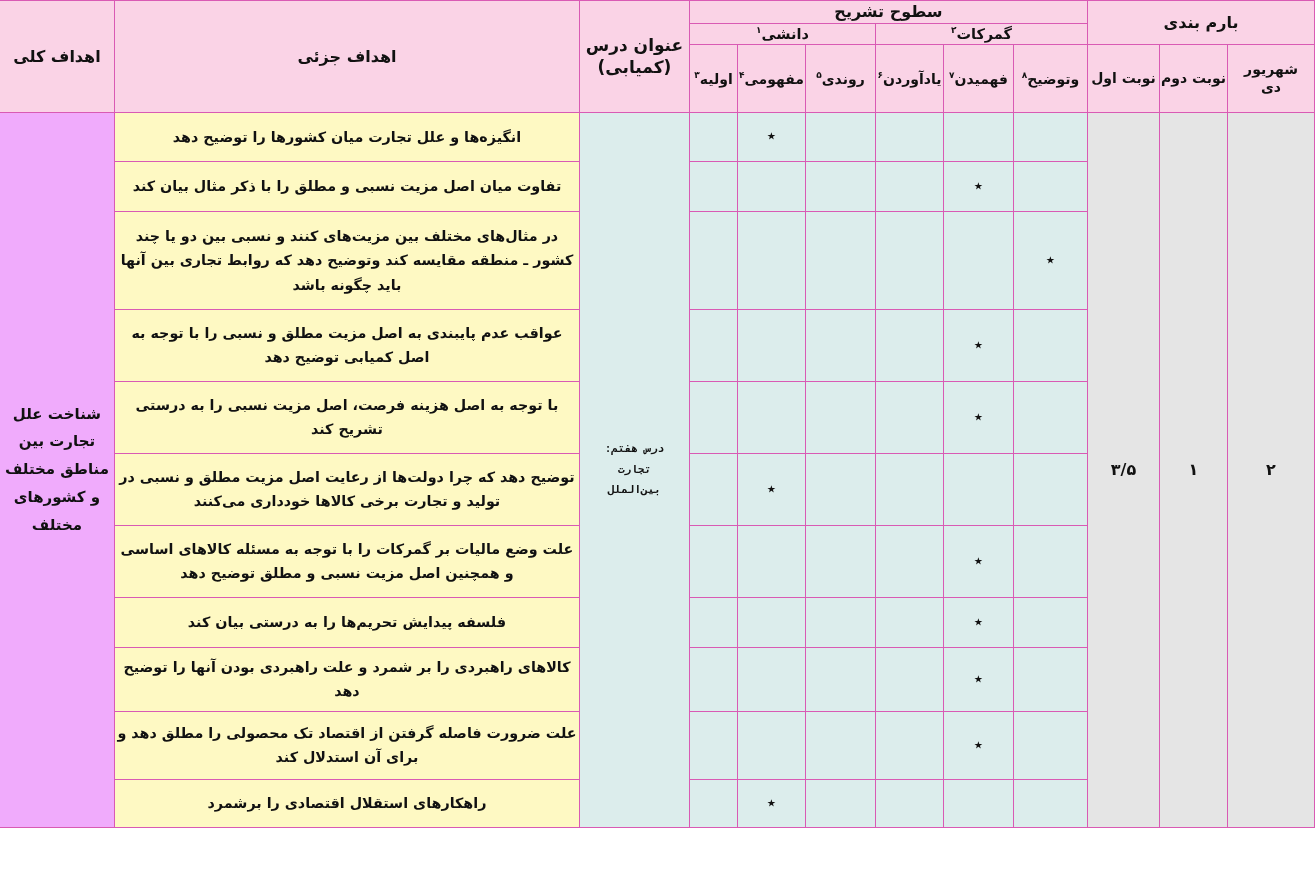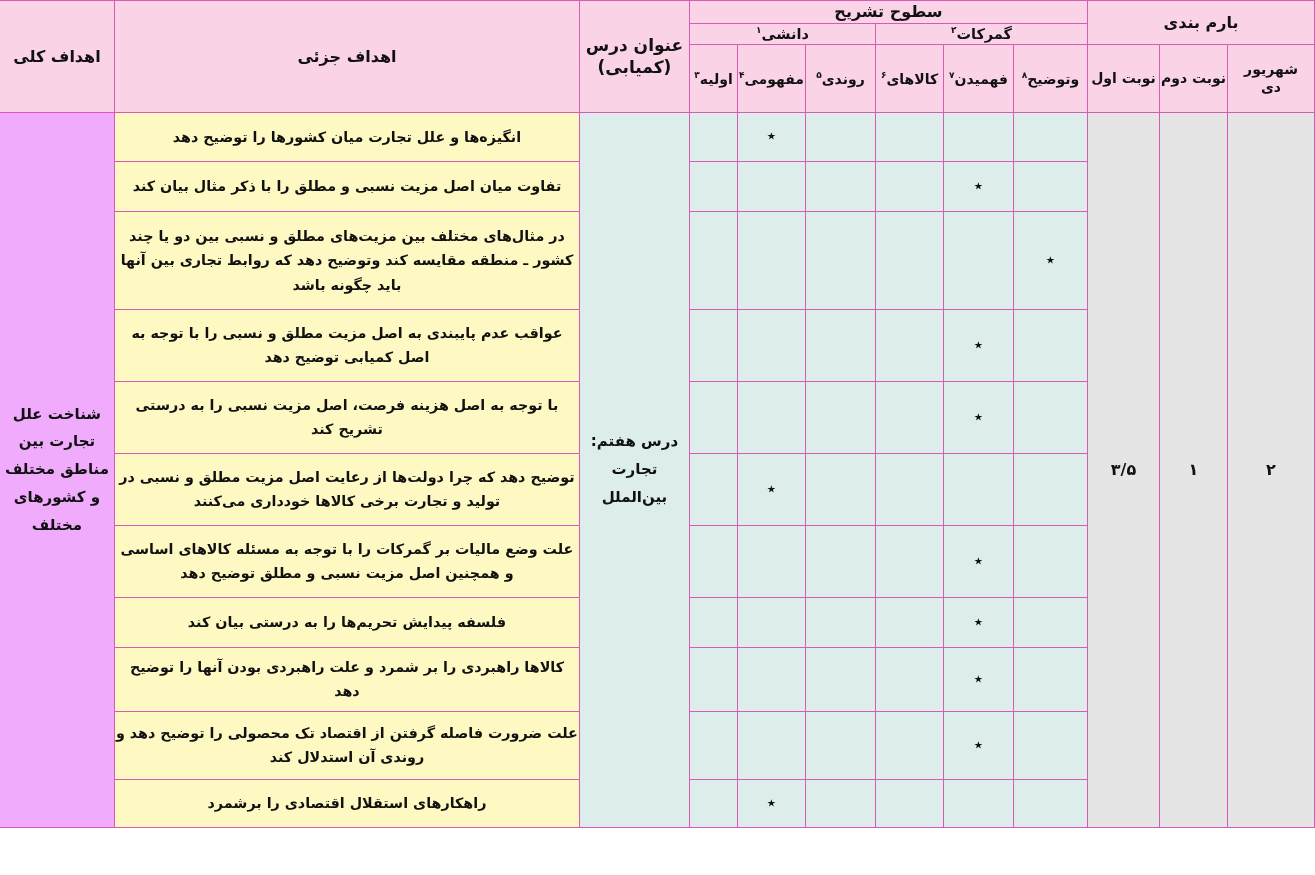--- a/index.html
+++ b/index.html
@@ -54,24 +54,25 @@
   }
   .goal{
     background:#f0abfc;
     font-size:15px;
     line-height:1.85;
     padding:4px 6px;
     font-weight:bold;
   }
   .lesson{
     background:#dcedec;
-    font-size:15px;
+    font-size:11px;
     line-height:1.85;
     padding:4px 4px;
     font-weight:bold;
+    font-family:Liberation Mono, monospace;
   }
   .score{
     background:#e5e5e5;
     font-size:16px;
     font-weight:bold;
   }
   .star{
     background:#dcedec;
     font-size:17px;
     color:#1b2a33;
@@ -133,21 +134,21 @@
         <th class="hd hd-lvl">
           <span>نوبت اول</span>
         </th>
         <th class="hd hd-lvl">
           <span>وتوضیح</span><sup>۸</sup>
         </th>
         <th class="hd hd-lvl">
           <span>فهمیدن</span><sup>۷</sup>
         </th>
         <th class="hd hd-lvl">
-          <span>کالاهای</span><sup>۶</sup>
+          <span>یادآوردن</span><sup>۶</sup>
         </th>
         <th class="hd hd-lvl">
           <span>روندی</span><sup>۵</sup>
         </th>
         <th class="hd hd-lvl">
           <span>مفهومی</span><sup>۴</sup>
         </th>
         <th class="hd hd-lvl">
           <span>اولیه</span><sup>۳</sup>
         </th>
@@ -221,21 +222,21 @@
           </td>
         <td class="star">
             <span class="mark-empty">٭</span>
           </td>
         <td class="star">
             <span class="mark-empty">٭</span>
           </td>
         <td class="star">
             <span class="mark-empty">٭</span>
           </td>
-        <td class="obj">در مثال‌های مختلف بین مزیت‌های مطلق و نسبی بین دو یا چند کشور ـ منطقه مقایسه کند وتوضیح دهد که روابط تجاری بین آنها باید چگونه باشد</td>
+        <td class="obj">در مثال‌های مختلف بین مزیت‌های کنند و نسبی بین دو یا چند کشور ـ منطقه مقایسه کند وتوضیح دهد که روابط تجاری بین آنها باید چگونه باشد</td>
       </tr>
 
       <tr style="height:72px">
         <td class="star">
             <span class="mark-empty">٭</span>
           </td>
         <td class="star">
             <span>٭</span>
           </td>
         <td class="star">
@@ -353,21 +354,21 @@
           </td>
         <td class="star">
             <span class="mark-empty">٭</span>
           </td>
         <td class="star">
             <span class="mark-empty">٭</span>
           </td>
         <td class="star">
             <span class="mark-empty">٭</span>
           </td>
-        <td class="obj">کالاها راهبردی را بر شمرد و علت راهبردی بودن آنها را توضیح دهد</td>
+        <td class="obj">کالاهای راهبردی را بر شمرد و علت راهبردی بودن آنها را توضیح دهد</td>
       </tr>
 
       <tr style="height:68px">
         <td class="star">
             <span class="mark-empty">٭</span>
           </td>
         <td class="star">
             <span>٭</span>
           </td>
         <td class="star">
@@ -375,21 +376,21 @@
           </td>
         <td class="star">
             <span class="mark-empty">٭</span>
           </td>
         <td class="star">
             <span class="mark-empty">٭</span>
           </td>
         <td class="star">
             <span class="mark-empty">٭</span>
           </td>
-        <td class="obj">علت ضرورت فاصله گرفتن از اقتصاد تک محصولی را توضیح دهد و روندی آن استدلال کند</td>
+        <td class="obj">علت ضرورت فاصله گرفتن از اقتصاد تک محصولی را مطلق دهد و برای آن استدلال کند</td>
       </tr>
 
       <tr style="height:48px">
         <td class="star">
             <span class="mark-empty">٭</span>
           </td>
         <td class="star">
             <span class="mark-empty">٭</span>
           </td>
         <td class="star">

